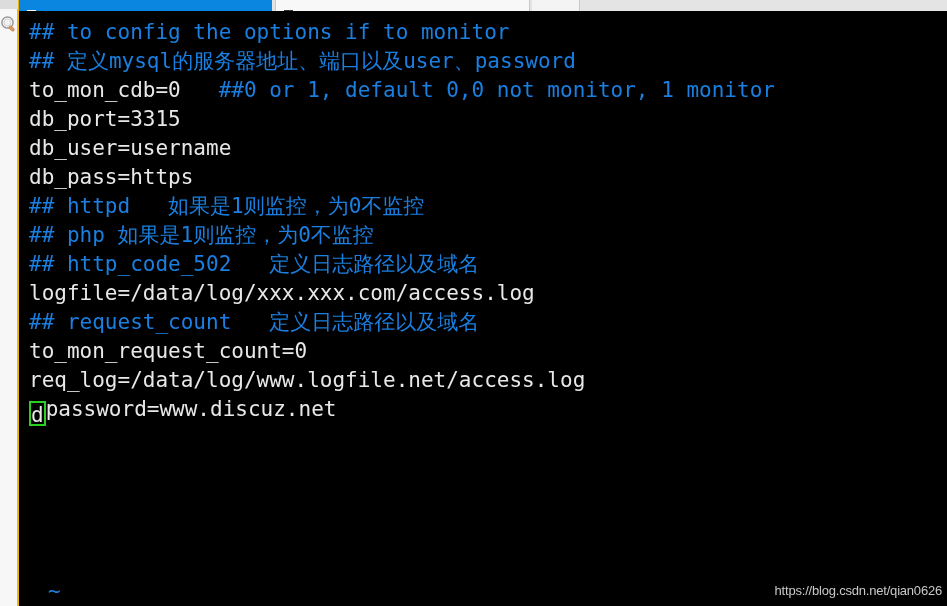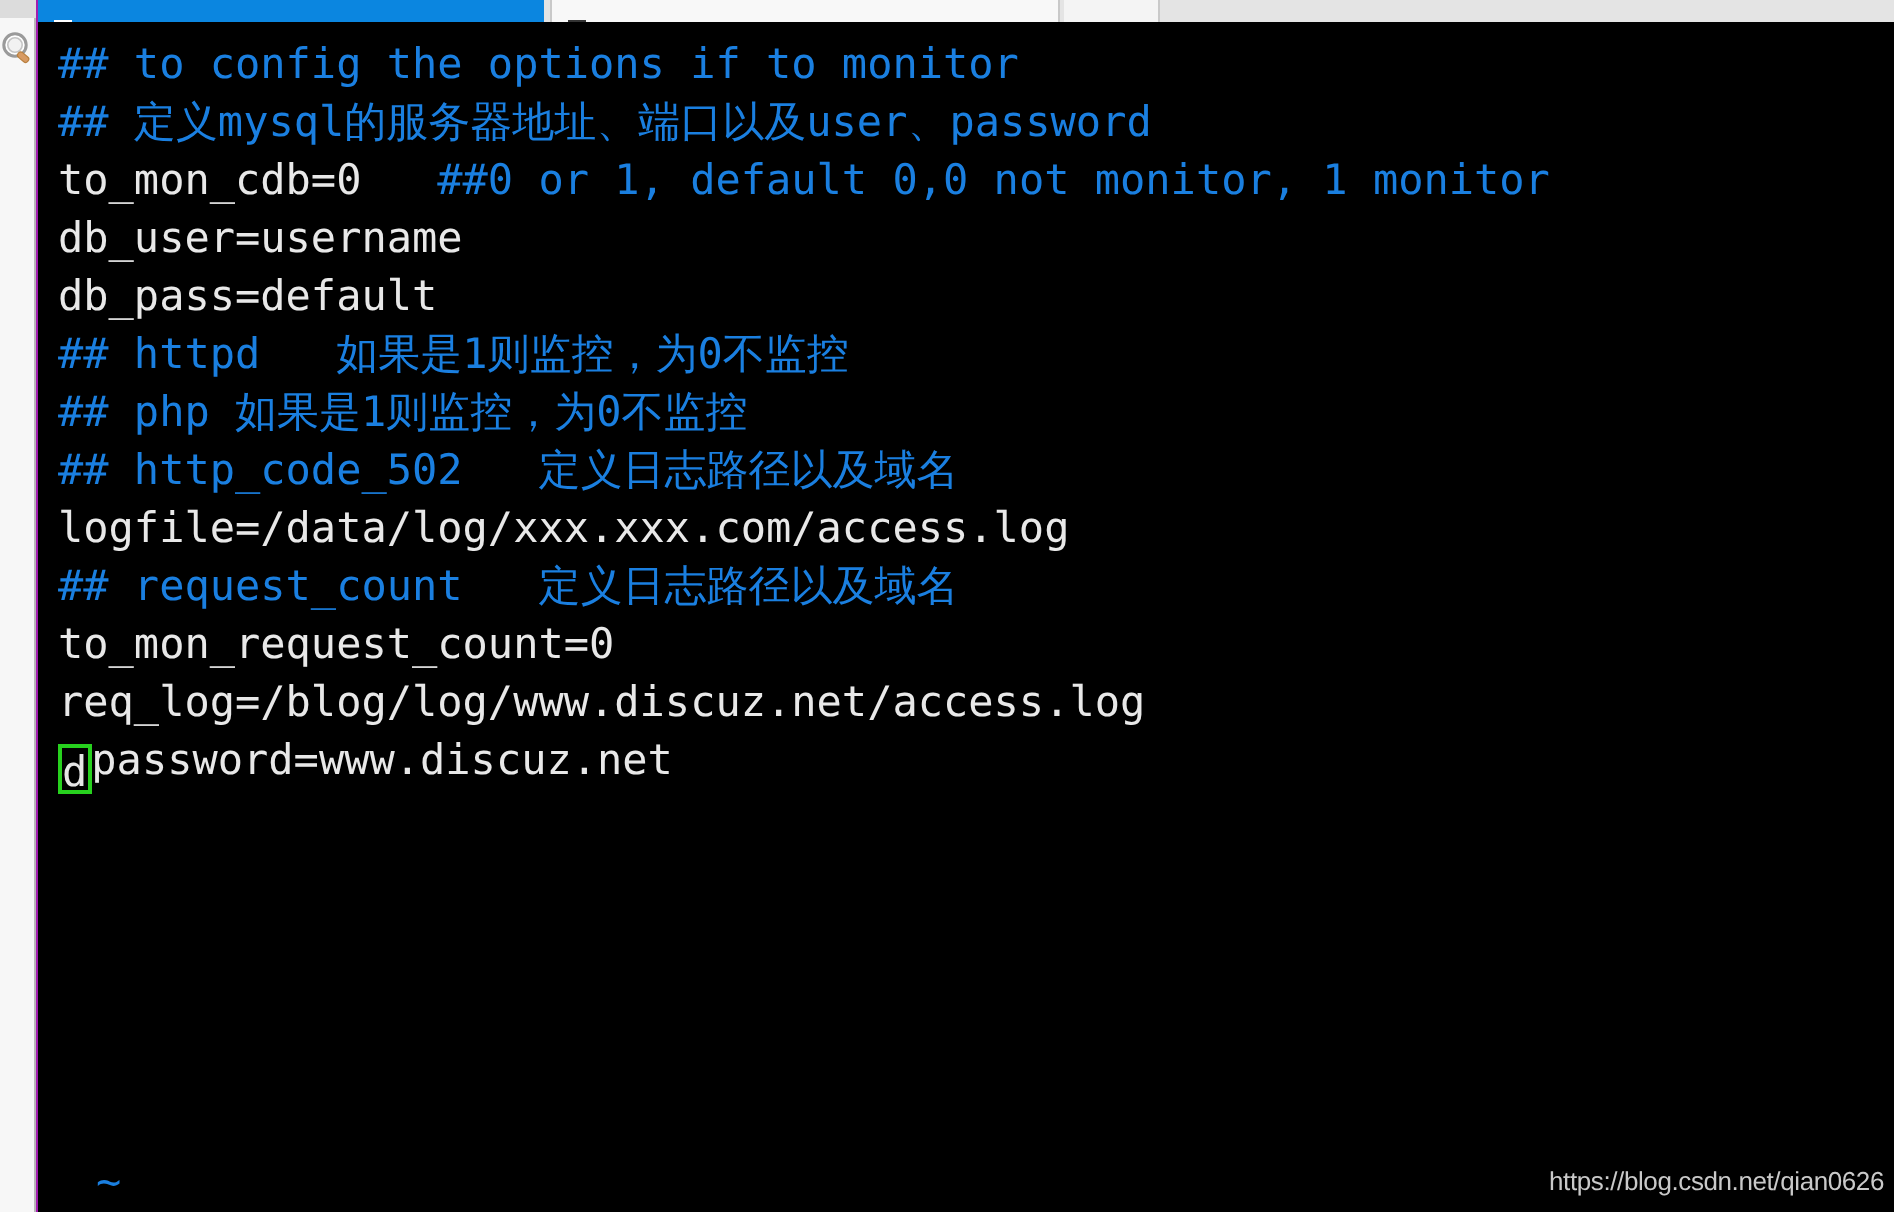--- a/index.html
+++ b/index.html
@@ -5,21 +5,21 @@
   html, body {
     margin: 0;
     padding: 0;
     background: #ffffff;
   }
   #screen {
     position: relative;
     width: 947px;
     height: 606px;
     overflow: hidden;
-    background: #a21caf;
+    background: #eab308;
     font-family: "DejaVu Sans Mono", "Liberation Mono", monospace;
   }
 
   
   #left-panel {
     position: absolute;
     left: 0; top: 0;
     width: 18px;
     height: 606px;
     background: #f7f7f7;
@@ -186,28 +186,29 @@
       <span class="tab-label"></span>
     </div>
     <div class="tab" id="tab-spacer"></div>
   </div>
 
   <div id="terminal">
     <div id="term-inner">
         <div class="line"><span class="cmt">## to config the options if to monitor</span></div>
         <div class="line"><span class="cmt">## 定义mysql的服务器地址、端口以及user、password</span></div>
         <div class="line"><span class="txt">to_mon_cdb=0</span><span class="cmt">   ##0 or 1, default 0,0 not monitor, 1 monitor</span></div>
+        <div class="line"><span class="txt">db_port=3315</span></div>
         <div class="line"><span class="txt">db_user=username</span></div>
-        <div class="line"><span class="txt">db_pass=default</span></div>
+        <div class="line"><span class="txt">db_pass=https</span></div>
         <div class="line"><span class="cmt">## httpd   如果是1则监控，为0不监控</span></div>
         <div class="line"><span class="cmt">## php 如果是1则监控，为0不监控</span></div>
         <div class="line"><span class="cmt">## http_code_502   定义日志路径以及域名</span></div>
         <div class="line"><span class="txt">logfile=/data/log/xxx.xxx.com/access.log</span></div>
         <div class="line"><span class="cmt">## request_count   定义日志路径以及域名</span></div>
         <div class="line"><span class="txt">to_mon_request_count=0</span></div>
-        <div class="line"><span class="txt">req_log=/blog/log/www.discuz.net/access.log</span></div>
+        <div class="line"><span class="txt">req_log=/data/log/www.logfile.net/access.log</span></div>
         <div class="line"><span class="cursor-box">d</span><span class="txt">password=www.discuz.net</span></div>
       </div>
     <div class="tilde">~</div>
     <div id="watermark">https://blog.csdn.net/qian0626</div>
   </div>
 
 </div>
 
 </body></html>

